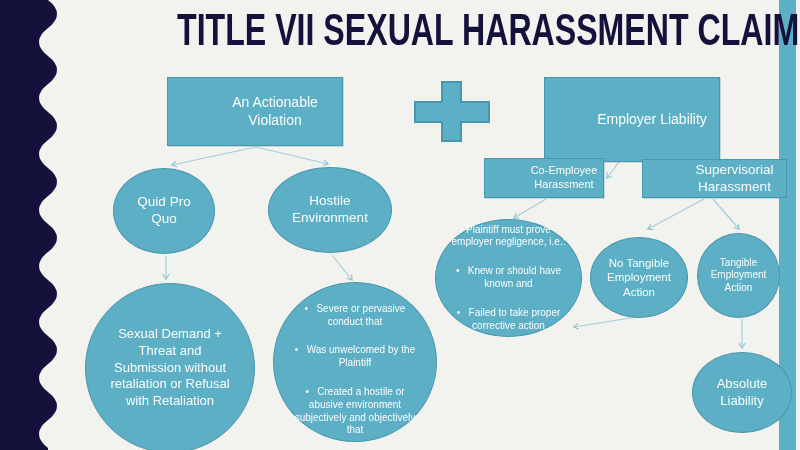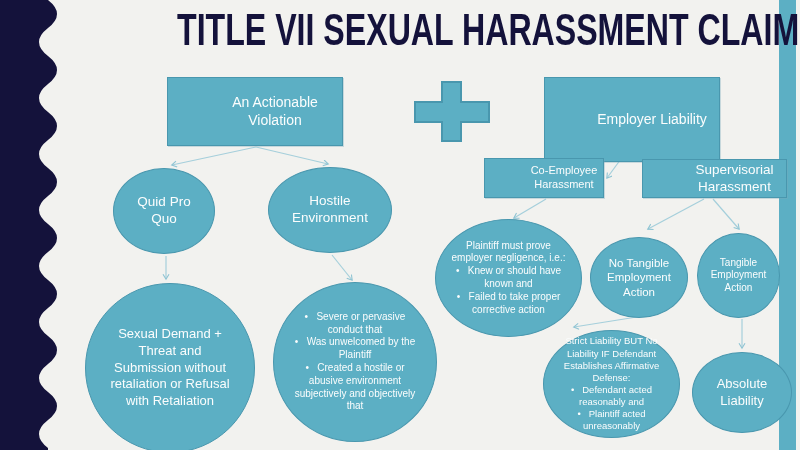--- a/index.html
+++ b/index.html
@@ -32,21 +32,21 @@
   .node{
     position:absolute;z-index:3;display:flex;align-items:center;justify-content:center;
     background:var(--teal);border:1.6px solid var(--teal-border);
     color:#FBFDFD;text-align:center;
   }
   .rect{box-shadow:1px 1px 0 rgba(120,170,185,.35);padding-left:40px;}
   .ellipse{border-radius:50%;text-align:center;}
   .node-label{display:block;line-height:1.25;}
   .node-body{line-height:1.28;}
   ul.bullets{list-style:none;}
-  ul.bullets li{display:block;line-height:1.28;}
+  ul.bullets li{display:block;line-height:1.28;margin-top:16px;}
   ul.bullets li::before{content:"\2022\00A0\00A0\00A0";}
   .plus-svg{position:absolute;z-index:3;}
 </style>
 </head>
 <body>
 
 <div class="slide">
 
   <div class="stripe"></div>
 
@@ -135,27 +135,18 @@
   </div>
 
   <div class="node ellipse" style="left:590px;top:237px;width:98px;height:81px;">
     <span class="node-label" style="font-size:11.5px;max-width:80px;">No Tangible Employment Action</span>
   </div>
 
   <div class="node ellipse" style="left:697px;top:233px;width:83px;height:85px;">
     <span class="node-label" style="font-size:10px;max-width:66px;">Tangible Employment Action</span>
   </div>
 
-  <div class="node ellipse" style="left:543px;top:330px;width:137px;height:108px;">
-    <div class="node-body" style="font-size:9.5px;max-width:122px;">
-      <div>Strict Liability BUT No Liability IF Defendant Establishes Affirmative Defense:</div>
-      <ul class="bullets">
-        <li>Defendant acted reasonably and</li>
-        <li>Plaintiff acted unreasonably</li>
-      </ul>
-    </div>
-  </div>
 
   <div class="node ellipse" style="left:692px;top:352px;width:100px;height:81px;">
     <span class="node-label" style="font-size:13px;max-width:72px;">Absolute Liability</span>
   </div>
 
 </div>
 
 </body></html>

